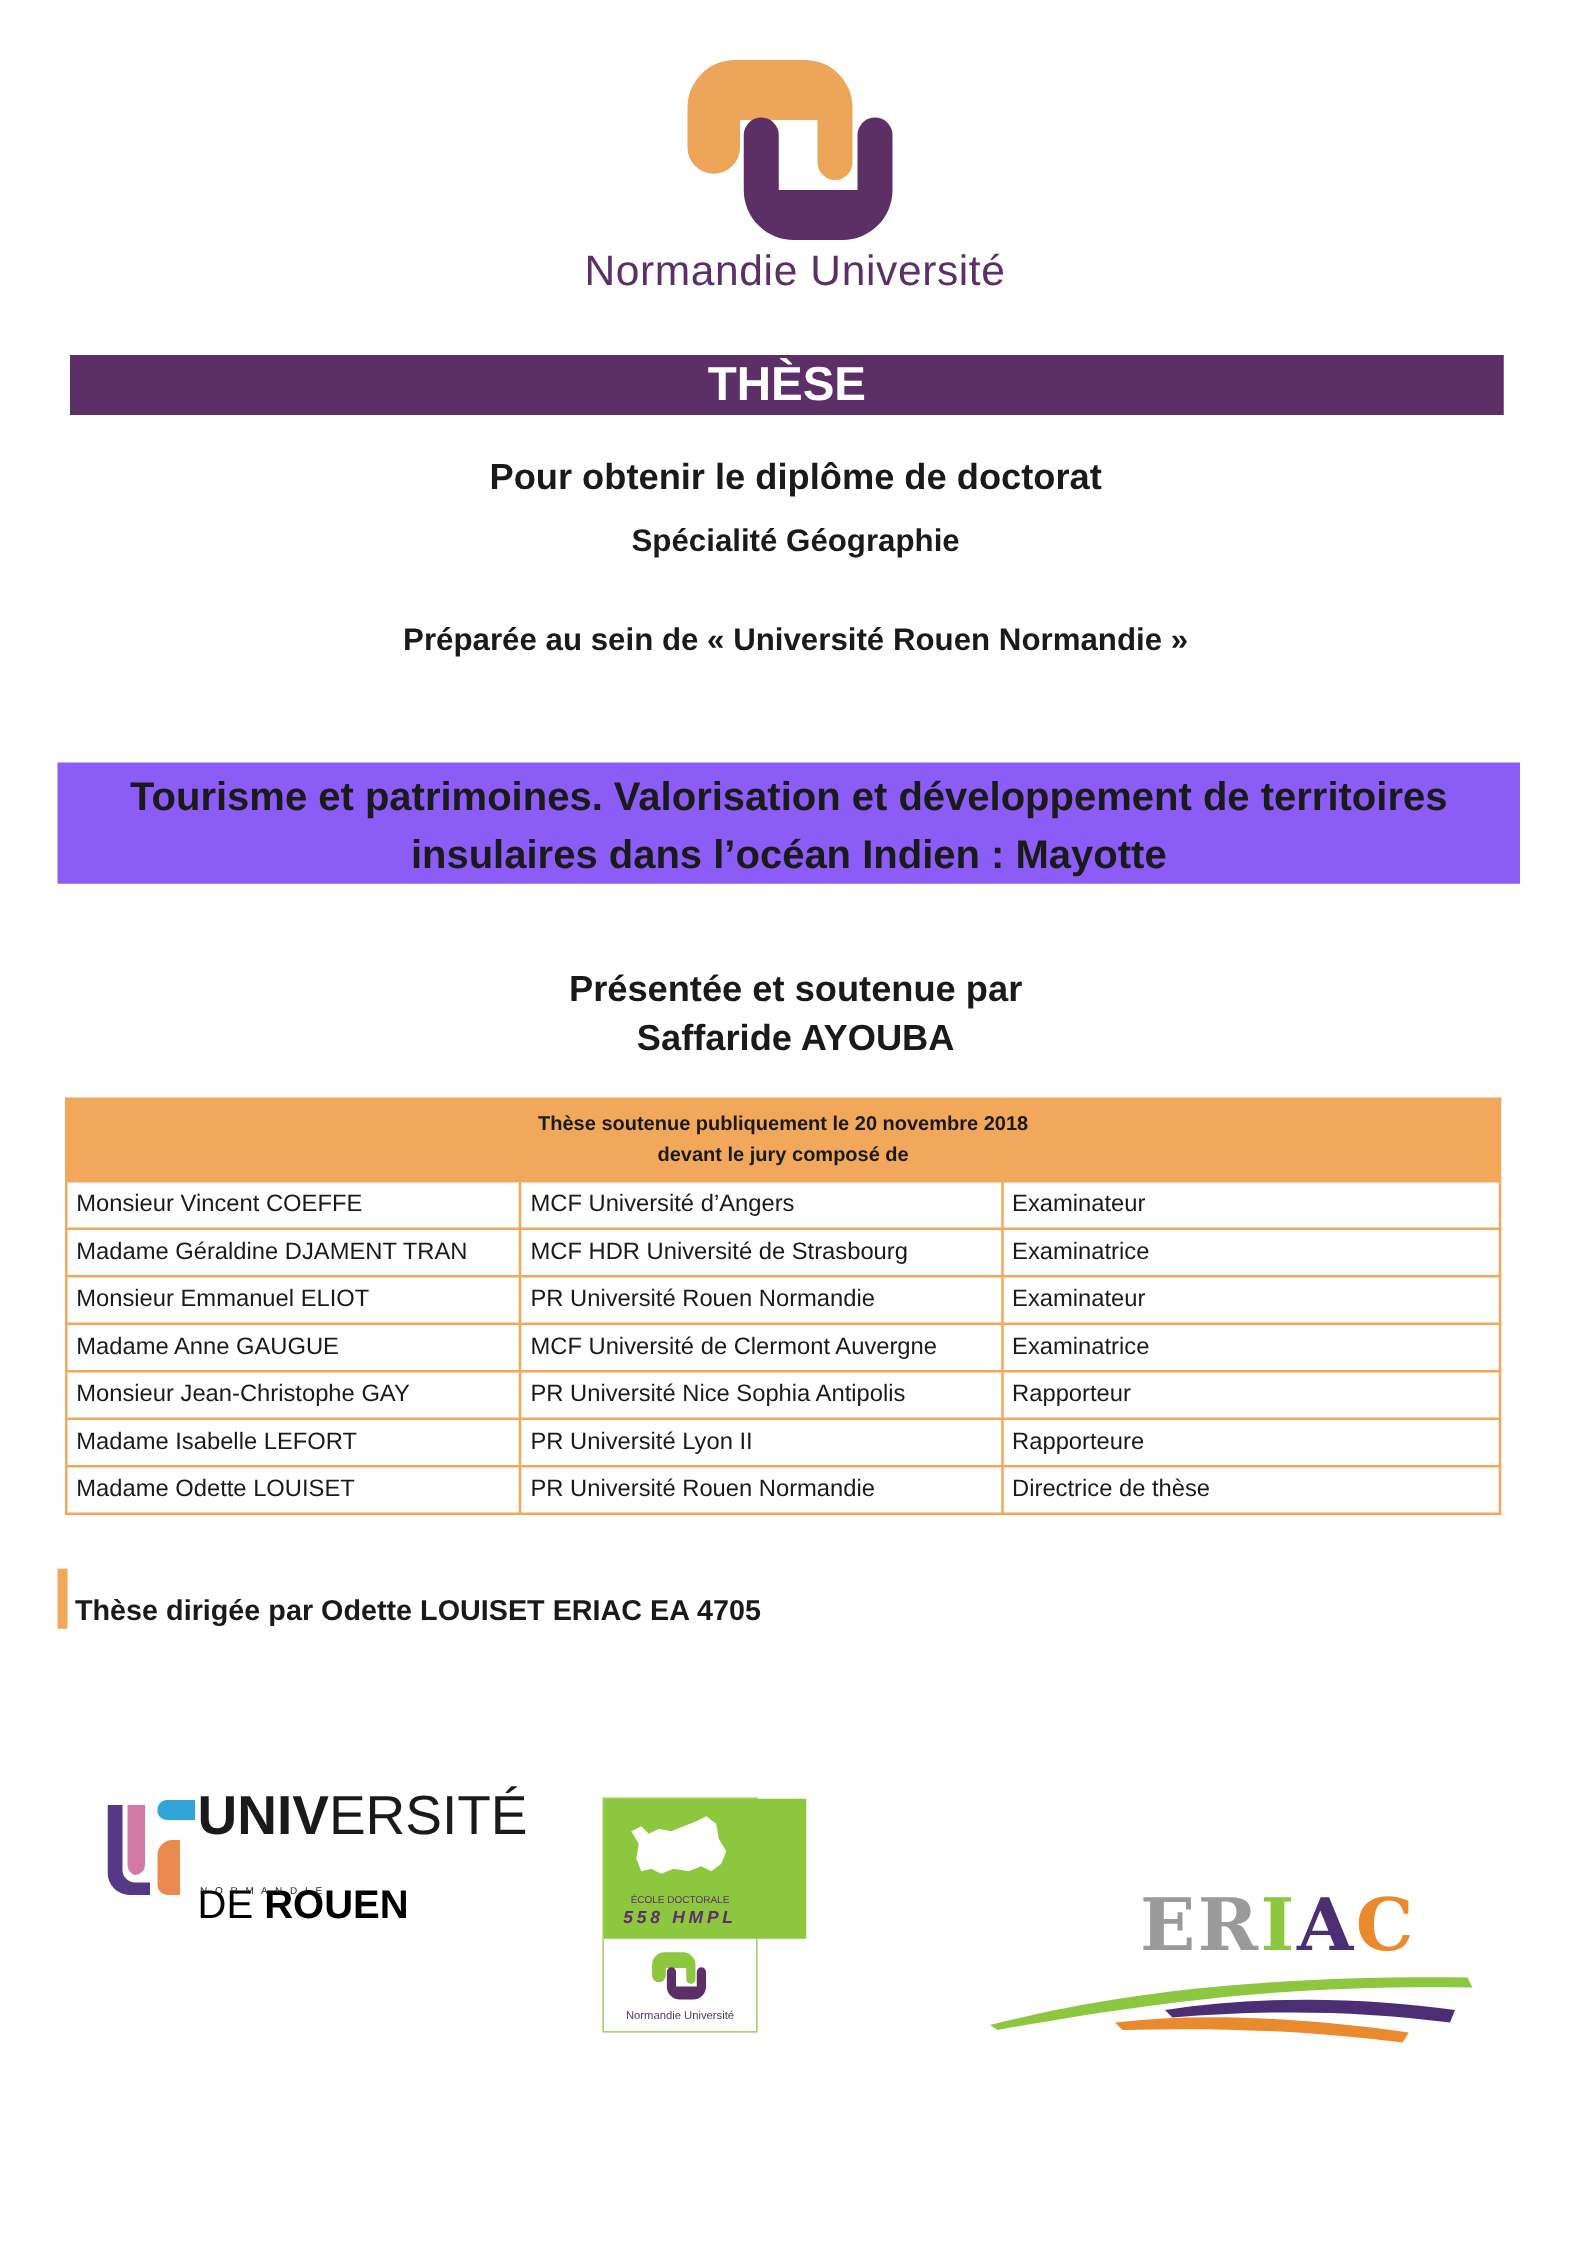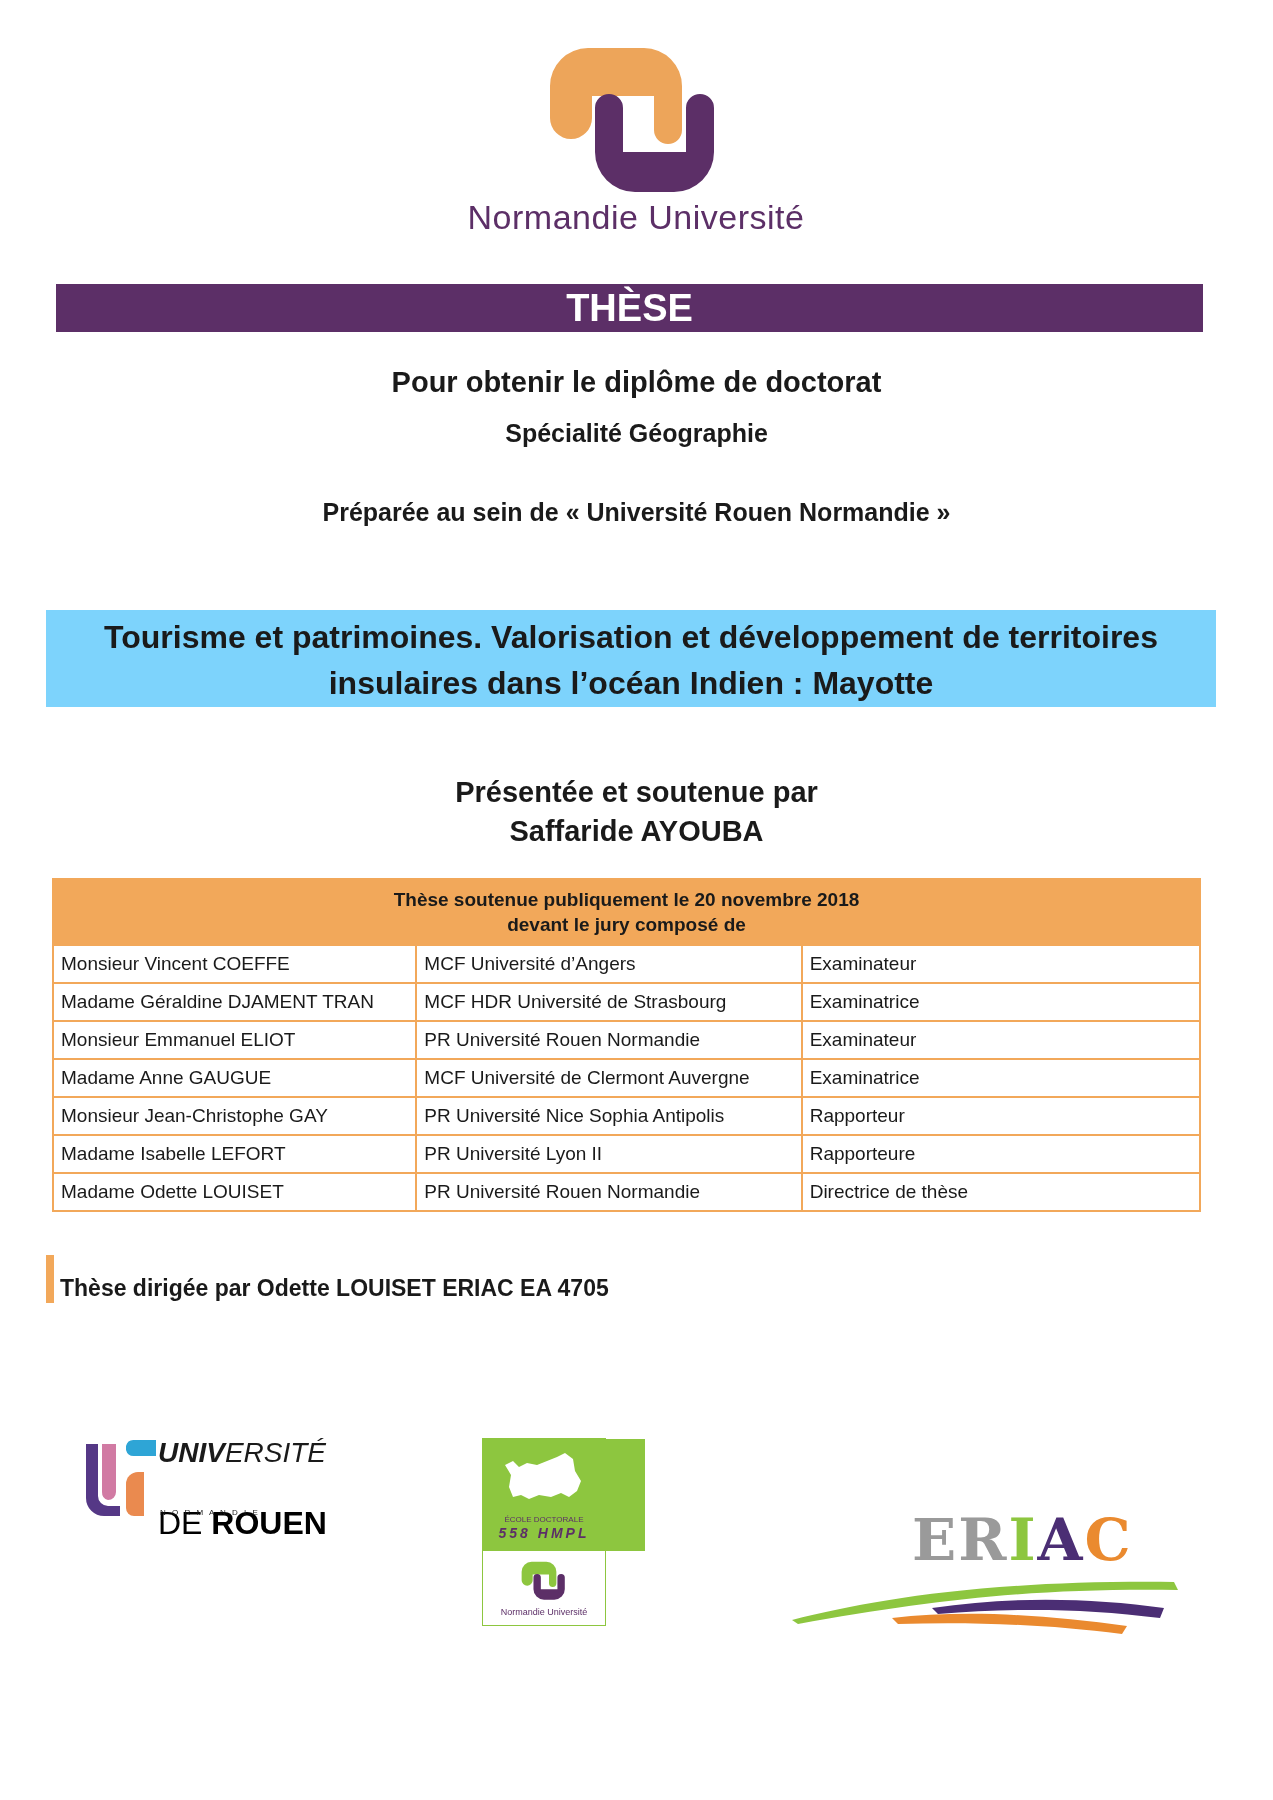--- a/index.html
+++ b/index.html
@@ -15,30 +15,30 @@
   
   #these-banner { left: 56px; top: 284px; width: 1147px; height: 48px; background: #5c2f67;
                   color: #fff; text-align: center; font-weight: bold; font-size: 38px; line-height: 48px; }
 
   .center-line { left: 0; width: 1273px; text-align: center; font-weight: bold; }
   #diploma { top: 366px; font-size: 29px; }
   #speciality { top: 419px; font-size: 25px; }
   #prepared { top: 498px; font-size: 25px; }
 
   
-  #title-box { left: 46px; top: 610px; width: 1170px; height: 97px; background: #7dd3fc;
+  #title-box { left: 46px; top: 610px; width: 1170px; height: 97px; background: #8b5cf6;
                text-align: center; font-weight: bold; font-size: 32px; line-height: 46px; padding-top: 4px; box-sizing: border-box; }
 
   #presented { top: 776px; font-size: 29px; }
   #author { top: 815px; font-size: 29px; }
 
   
   #jury-table { left: 52px; top: 878px; width: 1149px; border-collapse: collapse; }
   #jury-table td { border: 2px solid #f2a85a; font-size: 19px; height: 36px; padding: 0 16px 0 7px; color: #1a1a1a; }
-  #jury-table .hdr { background: #f2a85a; text-align: center; font-weight: bold; font-size: 19px; line-height: 25px; height: 60px; padding: 2px 0; }
+  #jury-table .hdr { background: #f2a85a; text-align: center; font-weight: bold; font-size: 16px; line-height: 25px; height: 60px; padding: 2px 0; }
   col.c1 { width: 364px; } col.c2 { width: 386px; } col.c3 { width: 399px; }
 
   
   #directed-bar { left: 46px; top: 1255px; width: 8px; height: 48px; background: #f2a85a; }
   #directed { left: 60px; top: 1275px; font-size: 23px; font-weight: bold; }
 
   
   #ur-logo { left: 86px; top: 1440px; width: 230px; height: 80px; }
   #ed-logo { left: 482px; top: 1438px; width: 124px; height: 188px; }
   #eriac-logo { left: 782px; top: 1510px; width: 400px; height: 125px; }
@@ -120,21 +120,21 @@
 <div id="directed-bar" class="abs"></div>
 <div id="directed" class="abs">Thèse dirigée par Odette LOUISET ERIAC EA 4705</div>
 
 <div id="ur-logo" class="abs">
   <svg class="abs" style="left:0;top:0" width="72" height="76" viewBox="0 0 72 76">
     <path d="M0 4 H12 V56 A10 10 0 0 0 22 66 H34 V76 H18 A18 18 0 0 1 0 58 Z" fill="#553886"></path>
     <path d="M16 4 H30 V52 A8 8 0 0 1 22 60 A8 8 0 0 1 16 52 Z" fill="#d17aa3"></path>
     <path d="M40 6 A8 8 0 0 1 48 0 H70 V16 H48 A8 8 0 0 1 40 10 Z" fill="#2ea5d6"></path>
     <path d="M40 56 V44 A12 12 0 0 1 52 32 H58 V76 H48 A8 8 0 0 1 40 68 Z" fill="#ea8a4f"></path>
   </svg>
-  <div class="abs" style="left:72px;top:-4px;font-size:28px;line-height:34px;color:#1a1a1a;white-space:nowrap;font-style:italic;"><b>UNIV</b><span style="font-weight:normal">ERSITÉ</span></div>
+  <div class="abs" style="left:72px;top:-4px;font-size:44px;line-height:34px;color:#1a1a1a;white-space:nowrap;"><b>UNIV</b><span style="font-weight:normal">ERSITÉ</span></div>
   <div class="abs" style="left:72px;top:34px;font-size:32px;line-height:34px;color:#000000;white-space:nowrap;margin-top:32px;"><span>DE </span><b>ROUEN</b></div>
   <div class="abs" style="left:74px;top:68px;font-size:8px;color:#1a1a1a;white-space:nowrap;letter-spacing:2px;">N O R M A N D I E</div>
 </div>
 
 <div id="ed-logo" class="abs" style="border:1px solid #8dc63f;box-sizing:border-box;">
   <div class="abs" style="left:0;top:0;width:122px;height:112px;background:#8dc63f;padding-left:40px;">
     <svg class="abs" style="left:20px;top:12px" width="80" height="52" viewBox="0 0 80 52">
       <path d="M2 14 L10 10 L16 16 L24 12 L34 14 L44 10 L54 6 L62 2 L70 8 L72 20 L78 30 L74 40 L66 46 L58 42 L48 46 L36 44 L26 48 L18 44 L10 46 L6 36 L8 24 Z" fill="#ffffff"></path>
     </svg>
     <div class="abs" style="left:0;top:76px;width:122px;text-align:center;font-size:8px;color:#5c2f67;">ÉCOLE DOCTORALE</div>

